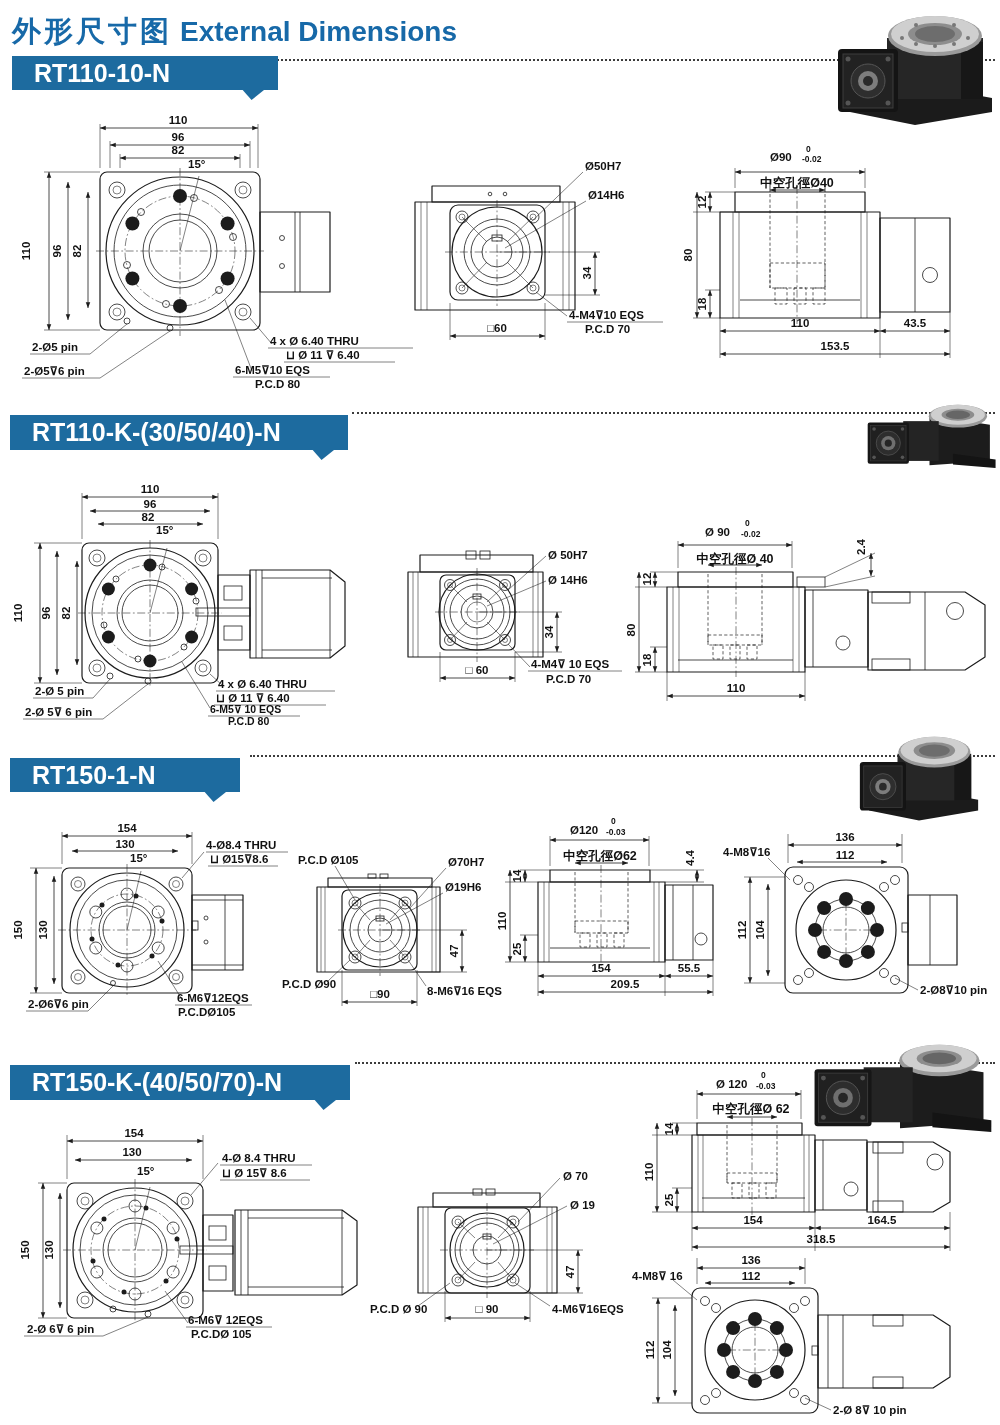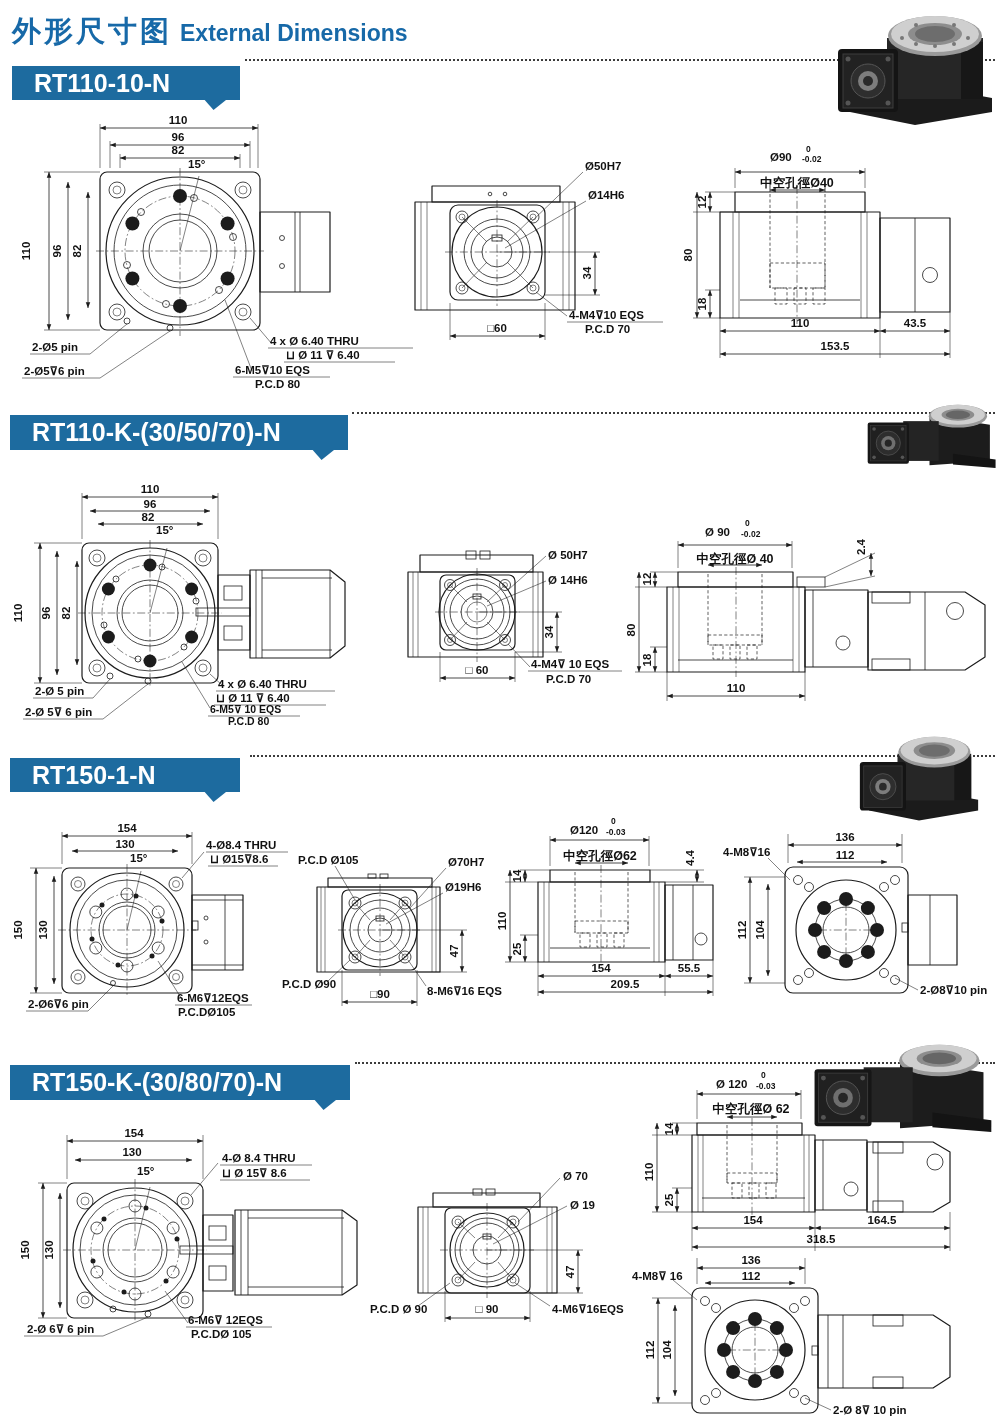--- a/index.html
+++ b/index.html
@@ -1,19 +1,19 @@
 <!DOCTYPE html>
 <html><head>
 <meta charset="utf-8">
 <style>
 *{margin:0;padding:0;box-sizing:border-box}
 body{width:1000px;height:1425px;background:#fff;font-family:"Liberation Sans",sans-serif;position:relative;overflow:hidden}
 .pagetitle{position:absolute;left:12px;top:12px;white-space:nowrap}
 .title-zh{font-size:29px;font-weight:bold;color:#1769a8;letter-spacing:3px}
-.title-en{font-size:23px;font-weight:600;color:#1769a8;margin-left:8px}
+.title-en{font-size:28px;font-weight:600;color:#1769a8;margin-left:8px}
 .banner{position:absolute;background:#1d6b9f;color:#fff;font-weight:bold;font-size:25px;padding-left:22px;display:flex;align-items:center}
 .banner .tail{position:absolute;right:14px;bottom:-10px;width:26px;height:10px;background:#1d6b9f;clip-path:polygon(18% 0,100% 0,52% 100%)}
 .dots{position:absolute;height:0;border-top:2.5px dotted #3c3c3c}
 svg.d{position:absolute;overflow:visible}
 .ol{fill:none;stroke:#1c1c1c;stroke-width:1.2;stroke-linejoin:round}
 .md{fill:none;stroke:#1c1c1c;stroke-width:0.8}
 .tn{fill:none;stroke:#1c1c1c;stroke-width:0.55}
 .cl{fill:none;stroke:#1c1c1c;stroke-width:0.55;stroke-dasharray:8 2.5 1.8 2.5}
 .hd{fill:none;stroke:#1c1c1c;stroke-width:0.7;stroke-dasharray:3.2 2.2}
 .dk{fill:#1c1c1c;stroke:none}
@@ -29,21 +29,21 @@
         <path d="M0.5 1.5 L9.5 5 L0.5 8.5 z" fill="#1c1c1c"></path>
       </marker>
     </defs>
 </svg>
 
 <div class="pagetitle">
   <span class="title-zh">外形尺寸图</span><span class="title-en">External Dimensions</span>
 </div>
 
 <div class="dots" style="left:245px;top:59px;width:750px"></div>
-<div class="banner" style="left:12px;top:66px;width:228px;height:34px">
+<div class="banner" style="left:12px;top:56px;width:266px;height:34px">
     <span>RT110-10-N</span>
     <span class="tail"></span>
   </div>
 
 <svg class="d" style="left:830px;top:2px" width="170" height="125" viewBox="0 0 170 125">
  <g>
  <polygon points="20,96 85,82 162,96 162,110 85,123 20,110" fill="#1b1b1b"></polygon>
  <polygon points="57,36 153,36 153,97 57,97" fill="#262626"></polygon>
  <polygon points="131,40 153,40 153,97 131,97" fill="#171717"></polygon>
  <ellipse cx="105" cy="34" rx="47" ry="20" fill="#9a9a9a"></ellipse>
@@ -253,21 +253,21 @@
   <text class="t11" transform="translate(17 127) rotate(-90)" text-anchor="middle">80</text>
   <text class="t11" transform="translate(31 176) rotate(-90)" text-anchor="middle">18</text>
   <text class="t11" x="125" y="199" text-anchor="middle">110</text>
   <text class="t11" x="240" y="199" text-anchor="middle">43.5</text>
   <text class="t11" x="160" y="222" text-anchor="middle">153.5</text>
  </g>
 </svg>
 
 <div class="dots" style="left:352px;top:412px;width:643px"></div>
 <div class="banner" style="left:10px;top:415px;width:338px;height:35px">
-    <span>RT110-K-(30/50/70)-N</span>
+    <span>RT110-K-(30/50/40)-N</span>
     <span class="tail"></span>
   </div>
 
 <svg class="d" style="left:862px;top:380px" width="135" height="105" viewBox="0 0 190 112">
  <g>
  <polygon points="95,32 180,45 180,96 95,102" fill="#1c1c1c"></polygon>
  <polygon points="128,86 188,94 188,106 128,101" fill="#141414"></polygon>
  <ellipse cx="135" cy="33" rx="41" ry="16" fill="#9a9a9a"></ellipse>
  <ellipse cx="135" cy="31" rx="38" ry="14" fill="#cfcfcf"></ellipse>
  <ellipse cx="135" cy="31" rx="23" ry="8.5" fill="#8d8d8d"></ellipse>
@@ -731,21 +731,21 @@
   <text class="t11" x="127" y="41" text-anchor="middle">112</text>
   <text class="t11" x="5" y="38">4-M8⊽16</text>
   <text class="t11" transform="translate(28 112) rotate(-90)" text-anchor="middle">112</text>
   <text class="t11" transform="translate(46 112) rotate(-90)" text-anchor="middle">104</text>
   <text class="t11" x="202" y="176">2-Ø8⊽10 pin</text>
  </g>
 </svg>
 
 <div class="dots" style="left:355px;top:1062px;width:640px"></div>
 <div class="banner" style="left:10px;top:1065px;width:340px;height:35px">
-    <span>RT150-K-(30/80/70)-N</span>
+    <span>RT150-K-(40/50/70)-N</span>
     <span class="tail"></span>
   </div>
 
 <svg class="d" style="left:805px;top:1028px" width="190" height="110" viewBox="0 0 190 112">
  <g>
  <polygon points="95,32 180,45 180,96 95,102" fill="#1c1c1c"></polygon>
  <polygon points="128,86 188,94 188,106 128,101" fill="#141414"></polygon>
  <ellipse cx="135" cy="33" rx="41" ry="16" fill="#9a9a9a"></ellipse>
  <ellipse cx="135" cy="31" rx="38" ry="14" fill="#cfcfcf"></ellipse>
  <ellipse cx="135" cy="31" rx="23" ry="8.5" fill="#8d8d8d"></ellipse>

